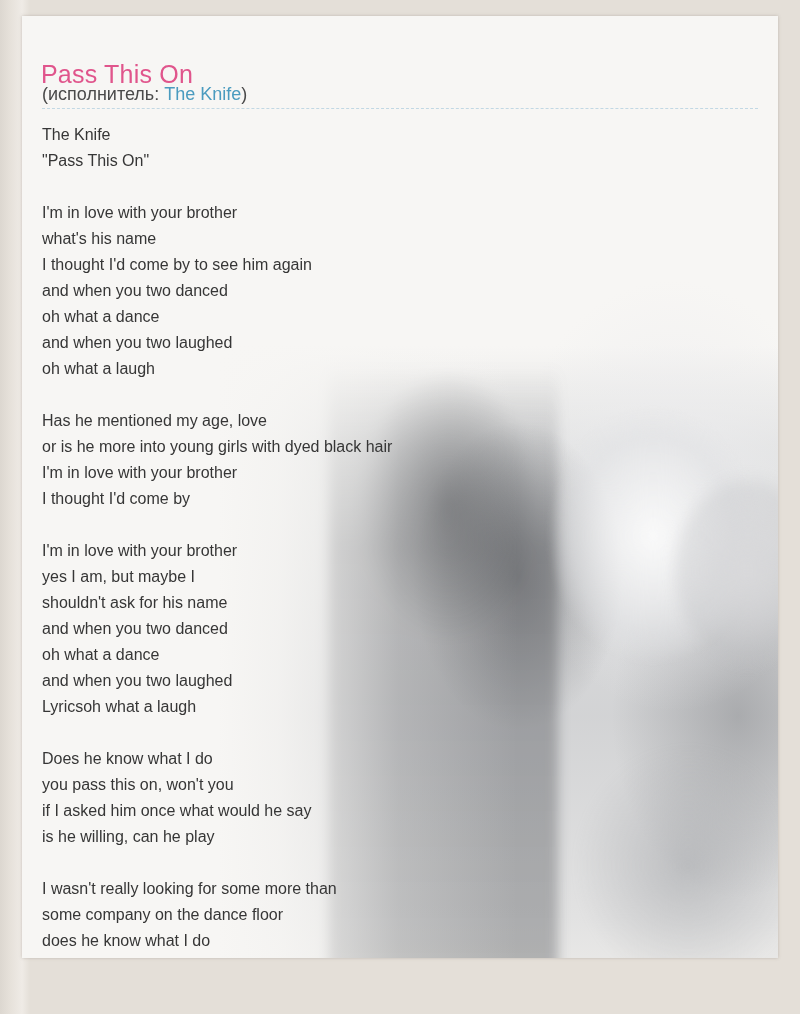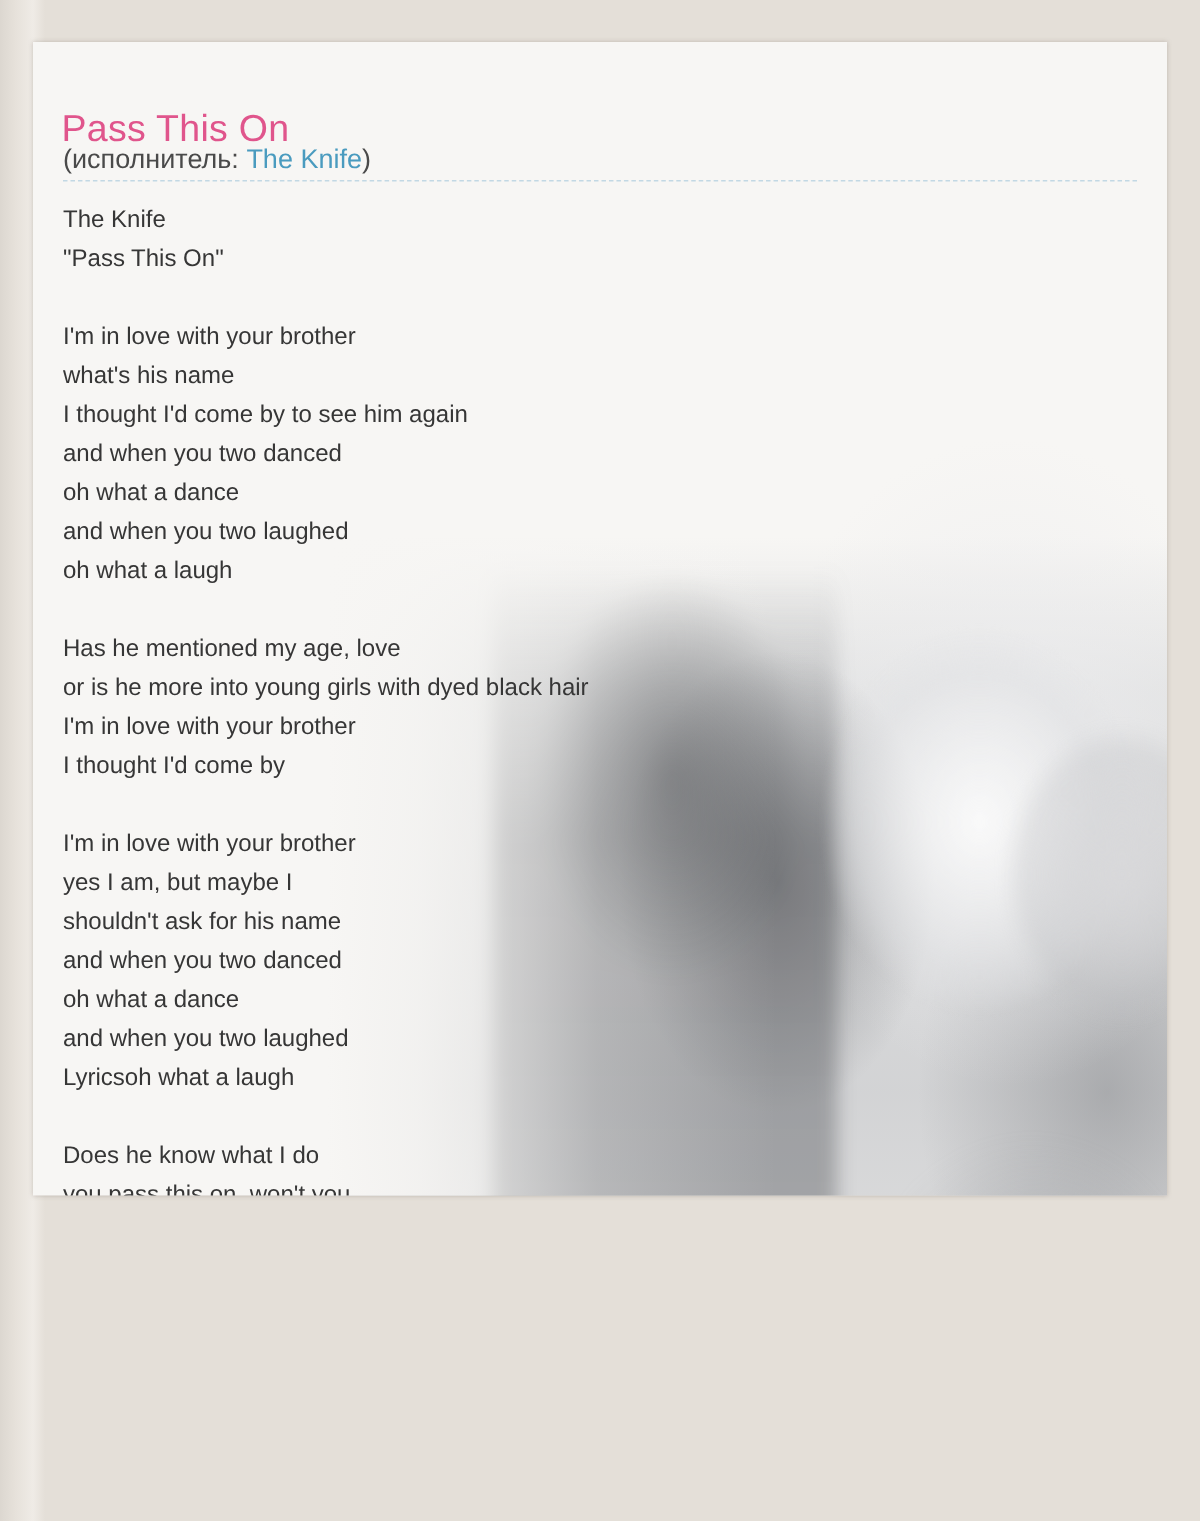--- a/index.html
+++ b/index.html
@@ -19,23 +19,23 @@
     top: 0;
     width: 800px;
     height: 1014px;
     background:
       linear-gradient(90deg, #dcd7d0 0px, #e6e1da 10px, #efebe6 22px, #e4dfd8 30px),
       #e9e4de;
   }
   .sheet {
     position: absolute;
     left: 22px;
-    top: 28px;
+    top: 16px;
     width: 756px;
-    height: 769px;
+    height: 942px;
     background: #f7f6f4;
     box-shadow: 0 0 3px rgba(120,110,100,0.35);
     overflow: hidden;
   }
   .photo {
     position: absolute;
     right: 0;
     top: 0;
     width: 560px;
     height: 982px;

